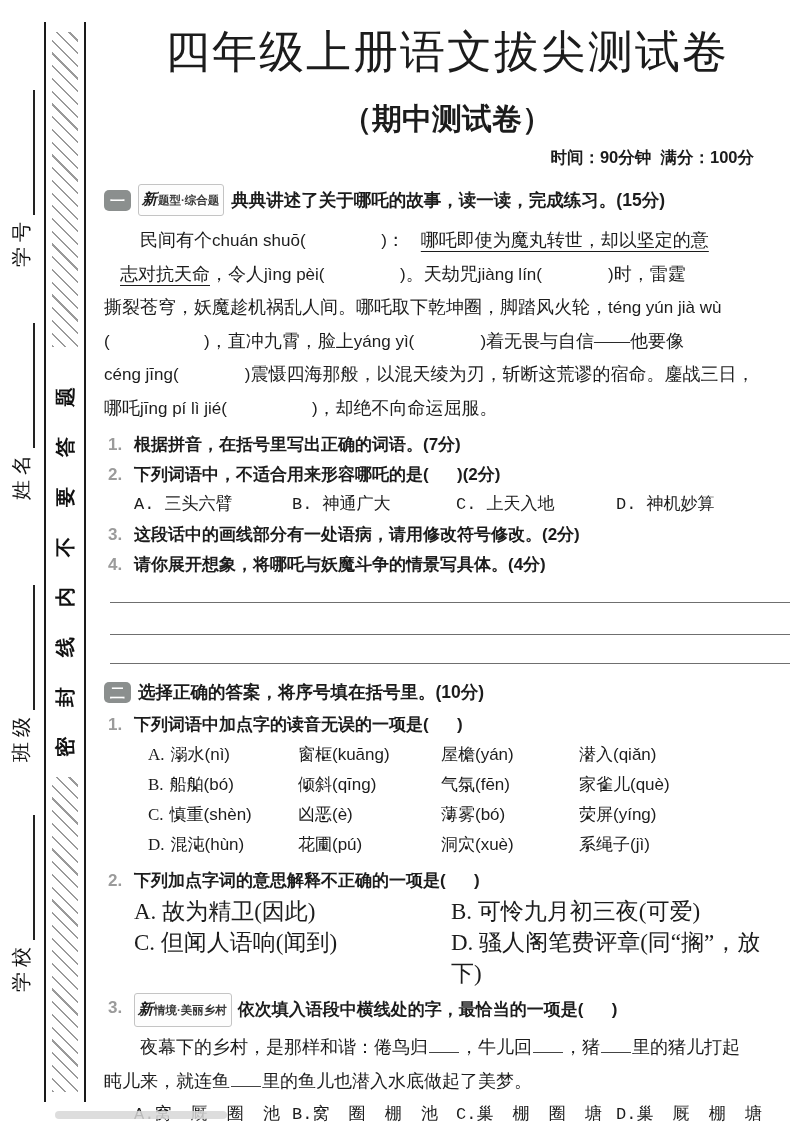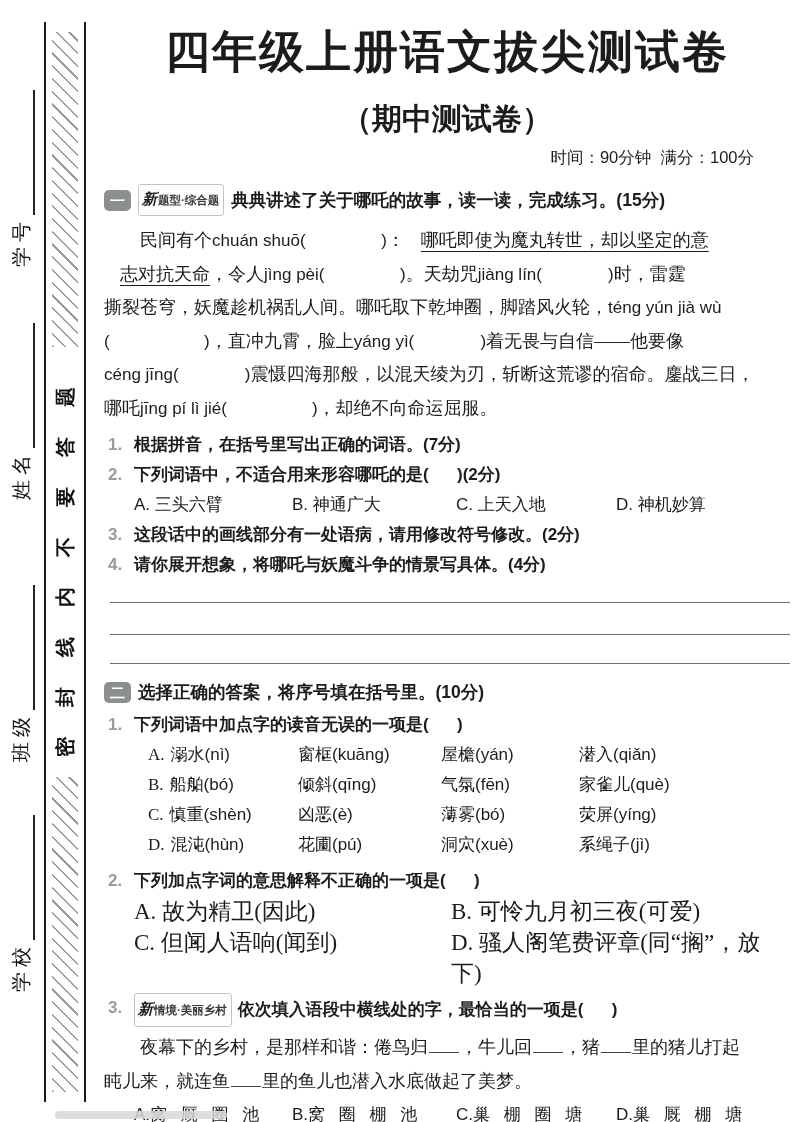--- a/index.html
+++ b/index.html
@@ -16,23 +16,23 @@
   .seal-band{position:absolute;left:20px;top:44px;width:1080px;height:38px;
              border-top:2px solid #1a1a1a;border-bottom:2px solid #1a1a1a;
              display:flex;align-items:center;}
   .hatch{flex:1;height:26px;margin:0 10px;
          background:repeating-linear-gradient(135deg,#9a9a9a 0 1.6px,transparent 1.6px 9px);}
   .seal-text{font-family:"Liberation Serif",serif;font-size:20px;font-weight:600;
              letter-spacing:30px;white-space:nowrap;color:#111;padding-left:10px;}
 
   
   .content{position:absolute;left:104px;top:0;width:686px;}
-  .title{margin-top:24px;text-align:center;font-size:45px;line-height:56px;font-weight:700;letter-spacing:2px;}
+  .title{margin-top:24px;text-align:center;font-size:45px;line-height:56px;font-weight:400;letter-spacing:2px;}
   .subtitle{margin-top:18px;text-align:center;font-size:30px;line-height:42px;font-weight:700;}
-  .info{margin-top:6px;text-align:right;padding-right:36px;font-size:16.5px;line-height:22px;font-weight:400;white-space:pre;}
+  .info{margin-top:6px;text-align:right;padding-right:36px;font-size:16.5px;line-height:22px;font-weight:700;white-space:pre;}
 
   .sec-h{margin-top:16px;display:flex;align-items:center;gap:7px;font-size:17.5px;font-weight:700;line-height:27px;white-space:pre;}
   .sec-badge{flex:none;width:27px;height:21px;border-radius:5px;background:#8b8f8e;color:#fff;
              display:inline-flex;align-items:center;justify-content:center;font-size:15px;font-weight:700;}
   .new-badge{display:inline-flex;align-items:baseline;border:1px solid #c4c4c4;border-radius:3px;
              padding:0 4px 1px 3px;background:#fdfdfd;white-space:nowrap;}
   .new-prefix{font-style:italic;font-weight:700;font-size:15px;margin-right:1px;}
   .new-rest{font-size:11.5px;font-weight:600;color:#3a3a3a;}
 
   .para{margin-top:8px;font-family:"Liberation Serif",serif;font-size:18px;}
@@ -41,21 +41,21 @@
   .py{font-family:"Liberation Sans",sans-serif;font-size:17px;}
   .kai{font-family:"Liberation Serif",serif;}
   .u{text-decoration:underline;text-underline-offset:5px;text-decoration-thickness:1px;padding-left:16px;}
 
   .q{display:flex;line-height:30px;font-size:17px;}
   .qno{flex:none;width:26px;margin-left:4px;color:#9b9b9b;font-weight:700;}
   .qtext{font-weight:700;white-space:pre;text-align:center;}
   .qline{display:flex;align-items:center;gap:6px;}
 
   .opts4{display:grid;grid-template-columns:158px 164px 160px auto;margin-left:30px;
-         line-height:30px;font-size:17px;font-family:Liberation Sans, sans-serif;white-space:pre;}
+         line-height:30px;font-size:17px;font-family:Liberation Mono, monospace;white-space:pre;}
   .word-row{display:grid;grid-template-columns:150px 143px 138px auto;margin-left:44px;
             line-height:30px;font-size:17px;font-family:"Liberation Serif",serif;}
   .row-label{margin-right:6px;}
   .q2-opts{display:grid;grid-template-columns:317px auto;margin-left:30px;
            line-height:31px;font-size:23px;font-family:"Liberation Serif",serif;}
   .opts-spaced{word-spacing:9px;}
 
   .dot{position:relative;}
   .dot::after{content:"\25CF";position:absolute;left:50%;transform:translateX(-50%);
               top:1.08em;font-size:8px;color:#222;line-height:8px;}

